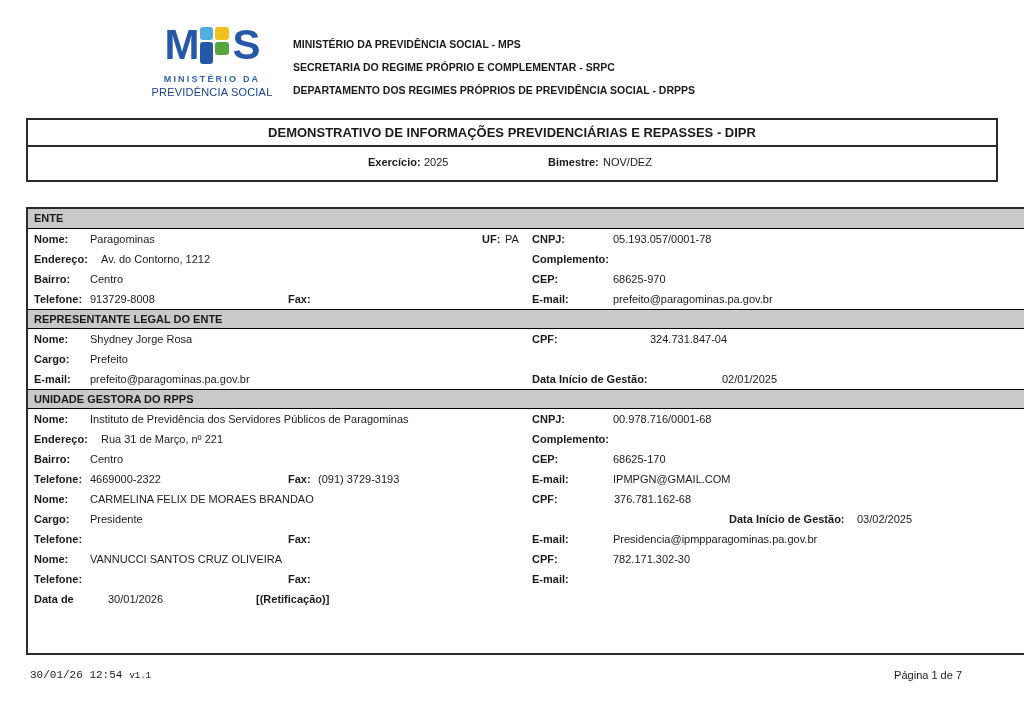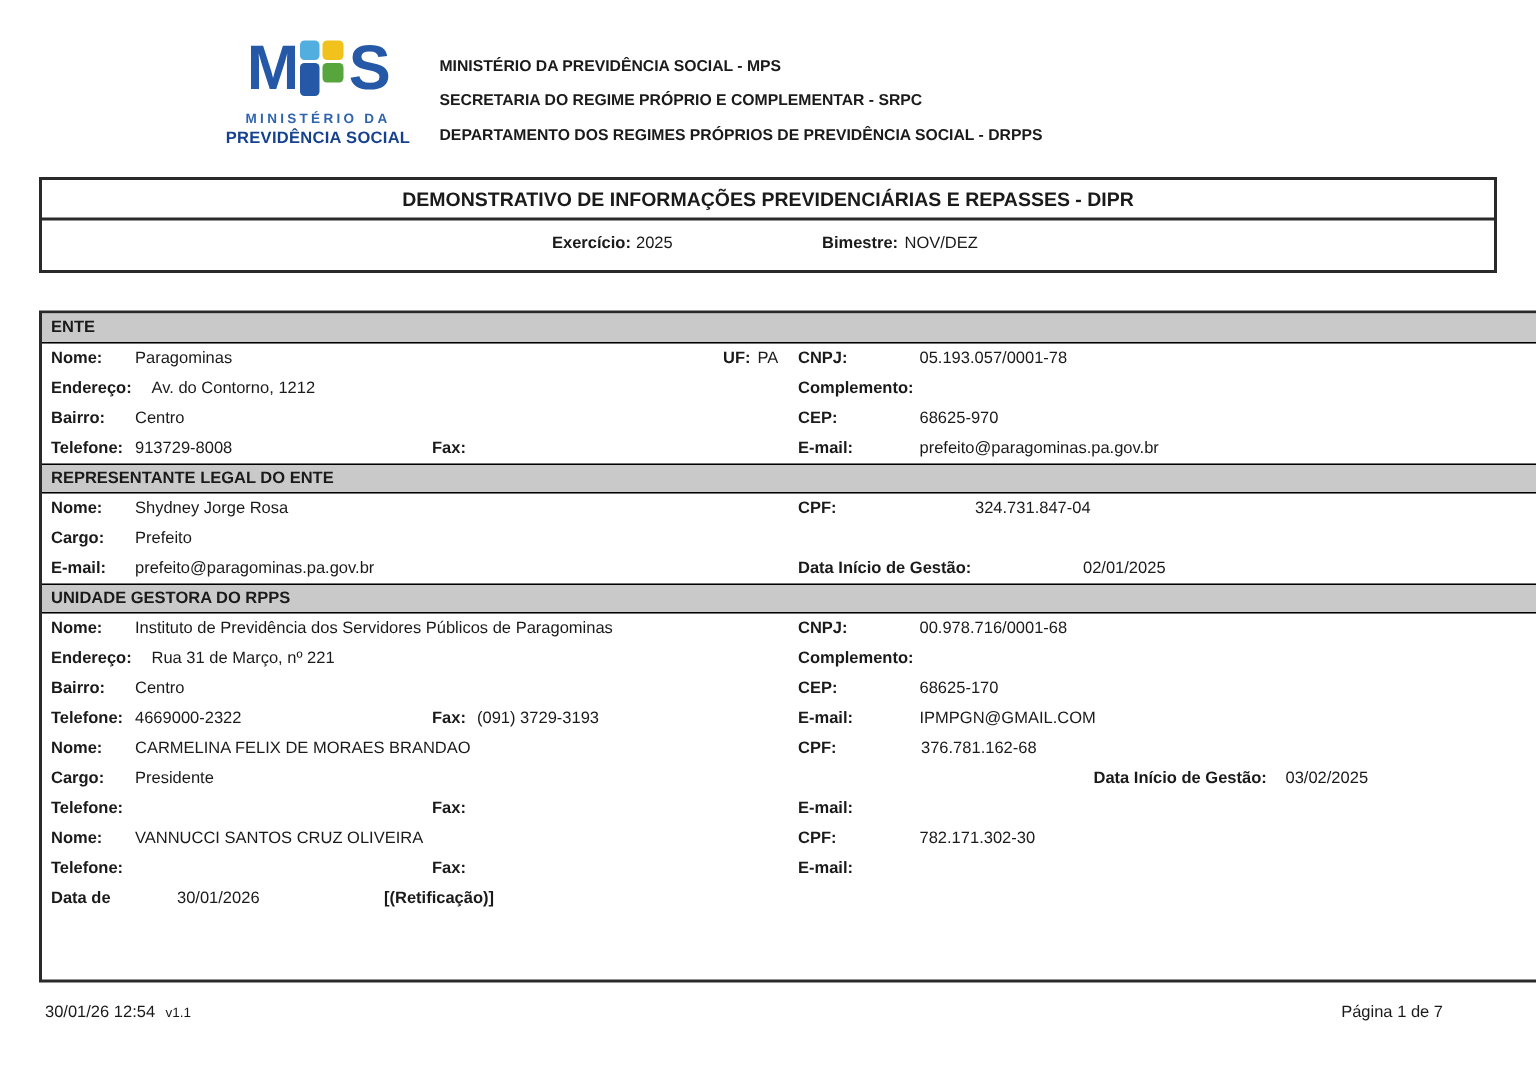--- a/index.html
+++ b/index.html
@@ -13,21 +13,21 @@
   .logo { position:absolute; left:146px; top:26px; width:132px; text-align:center; }
   .logo-mark { display:flex; align-items:flex-start; justify-content:center; height:44px; }
   .logo-letter { font-size:42px; line-height:38px; font-weight:bold; color:#2559a8; letter-spacing:-1px; }
   .logo-p { display:inline-block; width:30px; height:37px; position:relative; margin:1px 2px 0 2px; }
   .pb { position:absolute; border-radius:3px; }
   .pb-lb { left:0;  top:0;    width:13px; height:13px; background:#53aee0; }
   .pb-bl { left:0;  top:15px; width:13px; height:22px; background:#2559a8; }
   .pb-ye { left:15px; top:0;    width:14px; height:13px; background:#f2c21c; }
   .pb-gr { left:15px; top:15px; width:14px; height:13px; background:#56a63d; }
   .logo-line1 { font-size:9px; letter-spacing:2.2px; color:#2f64ad; margin-top:4px; font-weight:bold; white-space:nowrap; }
-  .logo-line2 { font-size:11px; font-weight:bold; color:#16418f; letter-spacing:0.2px; margin-top:2px; white-space:nowrap; }
+  .logo-line2 { font-size:11px; font-weight:normal; color:#16418f; letter-spacing:0.2px; margin-top:2px; white-space:nowrap; }
 
   
   .org { position:absolute; left:293px; top:33px; }
   .org-line { height:23px; line-height:23px; font-size:10.5px; font-weight:bold; white-space:nowrap; }
 
   
   .titlebox { position:absolute; left:26px; top:118px; width:972px; height:64px; border:2px solid #2a2a2a; background:#fff; }
   .title { height:27px; line-height:25px; text-align:center; font-weight:bold; font-size:13px; border-bottom:2px solid #2a2a2a; }
   .meta { position:relative; height:33px; line-height:31px;text-decoration:underline; }
   .meta .lb, .meta .val { line-height:31px; }
@@ -38,21 +38,21 @@
     height:20px; line-height:19px; background:#c9c9c9;
     border-top:1px solid #000; border-bottom:1px solid #000;
     font-weight:bold; font-size:11px; padding-left:6px;
   }
   .sec:first-child .sec-bar { border-top:none; }
   .frow { position:relative; height:20px; line-height:20px; }
   .lb  { position:absolute; font-weight:bold; font-size:11px; white-space:nowrap; }
   .val { position:absolute; font-size:11px; white-space:nowrap; }
 
   
-  .footer-left  { position:absolute; left:30px;  top:669px; font-size:11px; }
+  .footer-left  { position:absolute; left:30px;  top:669px; font-size:11px;font-family:Liberation Mono, monospace; }
   .footer-version { font-size:9px; margin-left:7px; }
   .footer-right { position:absolute; right:62px; top:669px; font-size:11px; }
 </style>
 </head>
 <body>
 
 <div class="page">
 
   <div class="logo">
     <div class="logo-mark">
@@ -181,40 +181,41 @@
         <span class="val" style="left:62px">Presidente</span>
         <span class="lb" style="left:701px">Data Início de Gestão:</span>
         <span class="val" style="left:829px">03/02/2025</span>
       </div>
       <div class="frow">
         <span class="lb" style="left:6px">Telefone:</span>
         <span class="val" style="left:62px"></span>
         <span class="lb" style="left:260px">Fax:</span>
         <span class="val" style="left:290px"></span>
         <span class="lb" style="left:504px">E-mail:</span>
+        <span class="val" style="left:585px">Presidencia@ipmpparagominas.pa.gov.br</span>
       </div>
     </div>
 
     <div class="sec">
       <div class="frow">
         <span class="lb" style="left:6px">Nome:</span>
         <span class="val" style="left:62px">VANNUCCI SANTOS CRUZ OLIVEIRA</span>
         <span class="lb" style="left:504px">CPF:</span>
         <span class="val" style="left:585px">782.171.302-30</span>
       </div>
       <div class="frow">
         <span class="lb" style="left:6px">Telefone:</span>
         <span class="val" style="left:62px"></span>
         <span class="lb" style="left:260px">Fax:</span>
         <span class="val" style="left:290px"></span>
         <span class="lb" style="left:504px">E-mail:</span>
       </div>
       <div class="frow">
         <span class="lb" style="left:6px">Data de</span>
-        <span class="val" style="left:90px">30/01/2026</span>
+        <span class="val" style="left:80px">30/01/2026</span>
         <span class="lb" style="left:228px">[(Retificação)]</span>
       </div>
     </div>
 
   </div>
 
   <div class="footer-left">
     <span>30/01/26 12:54</span><span class="footer-version">v1.1</span>
   </div>
   <div class="footer-right">Página 1 de 7</div>

